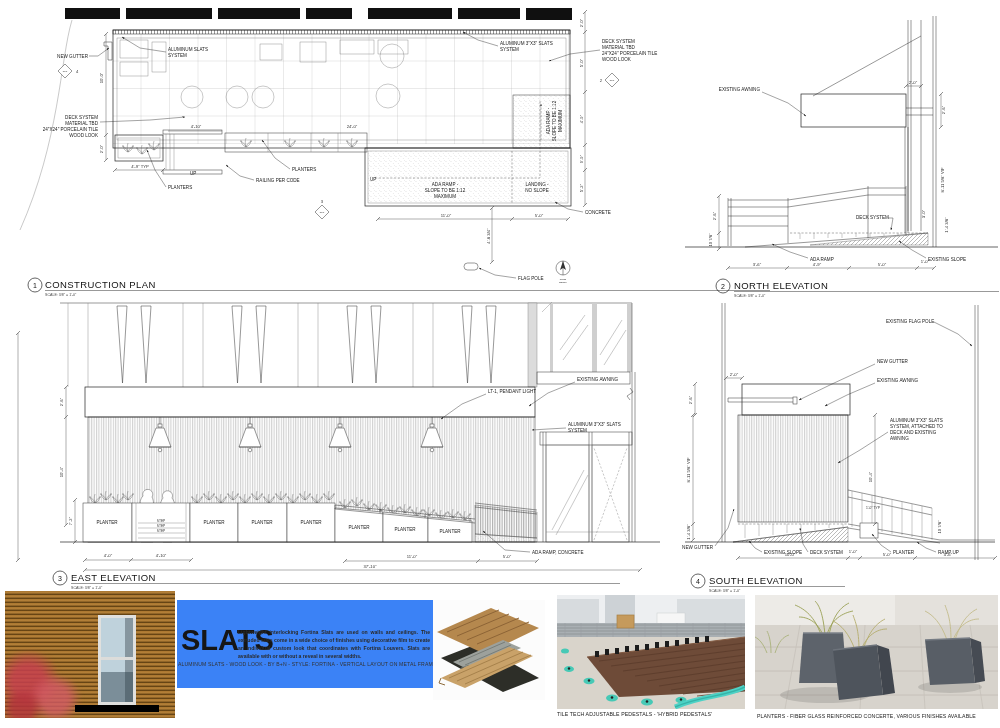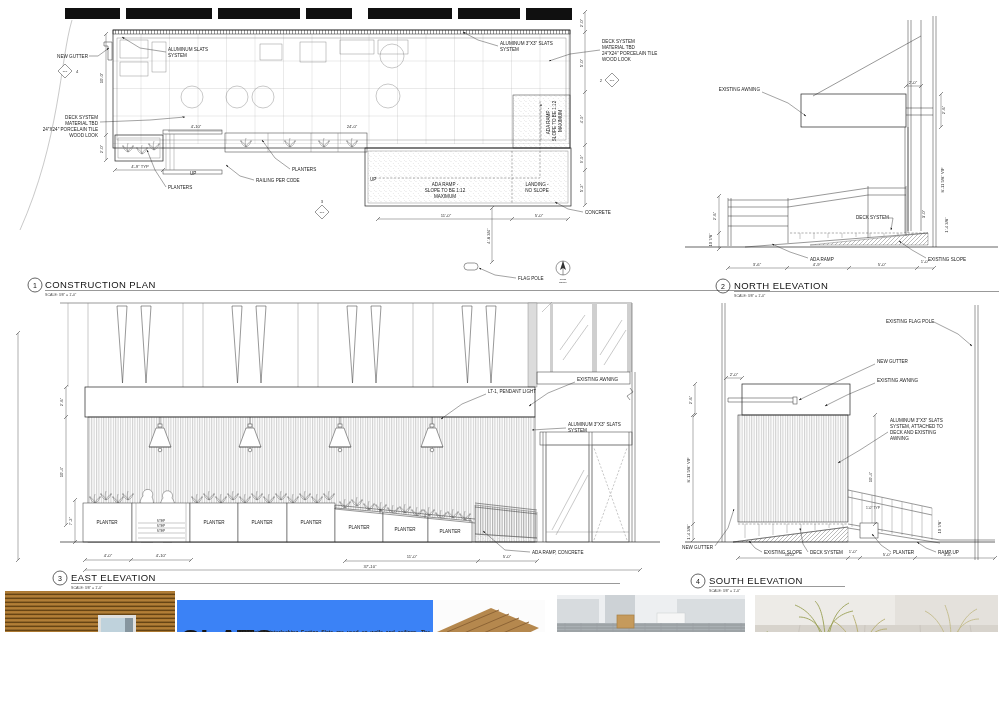--- a/index.html
+++ b/index.html
@@ -1,16 +1,16 @@
 <!DOCTYPE html>
 <html><head>
 <meta charset="utf-8">
 <style>
   html,body{margin:0;padding:0;background:#fff;font-family:"Liberation Sans",sans-serif;}
-  #sheet{position:relative;width:1000px;height:632px;background:#ffffff;overflow:hidden;}
+  #sheet{position:relative;width:1000px;height:728px;background:#ffffff;overflow:hidden;}
   svg text{font-family:"Liberation Sans",sans-serif;fill:#222;}
   .lb{font-size:4.6px;}
   .dm{font-size:4.2px;fill:#333;}
   .tn{font-size:2.3px;}
   .st{font-size:3.3px;fill:#333;}
   .ttl{font-size:9.5px;letter-spacing:.4px;fill:#111;}
   .sc{font-size:3.6px;fill:#444;}
   .nm{font-size:7px;fill:#111;}
   .o{stroke:#222;stroke-width:.7;fill:none;}
   .o2{stroke:#333;stroke-width:.5;fill:none;}

